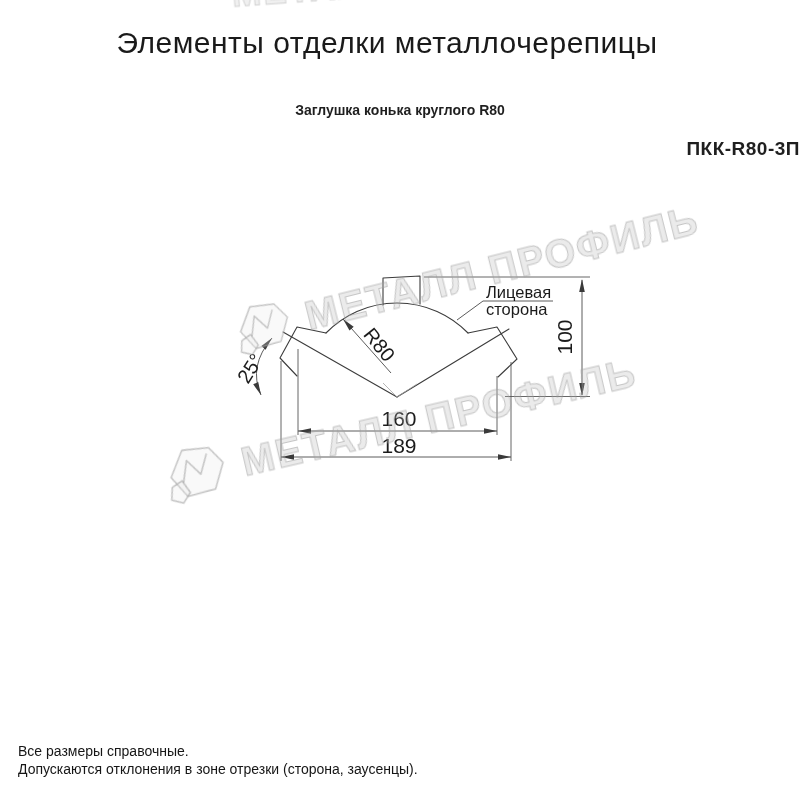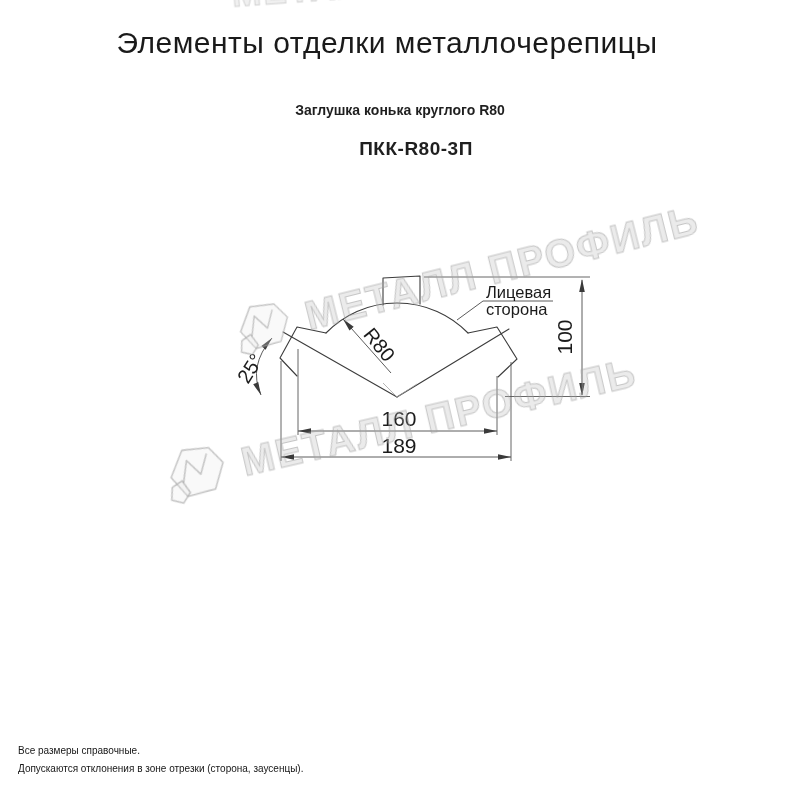--- a/index.html
+++ b/index.html
@@ -12,24 +12,24 @@
   .abs{position:absolute;}
   .page-title{
     left:4px;right:30px;top:26px;text-align:center;
     font-size:30px;font-weight:400;color:#1a1a1a;letter-spacing:.5px;
   }
   .subtitle{
     left:0;right:0;top:102px;text-align:center;
     font-size:14px;font-weight:700;color:#1f1f1f;
   }
   .product-code{
-    left:0;right:0;top:138px;text-align:center;
+    left:0;right:0;top:138px;text-align:right;
     font-size:19px;font-weight:700;color:#1f1f1f;letter-spacing:.5px;padding-left:32px;
   }
-  .notes{left:18px;top:742px;color:#161616;font-size:10px;line-height:18px;}
+  .notes{left:18px;top:742px;color:#161616;font-size:14px;line-height:18px;}
   .drawing-svg{left:0;top:0;}
 
   
   .wm{
     display:flex;align-items:center;gap:10px;
     transform-origin:left center;pointer-events:none;
     filter:blur(0.5px);
   }
   .wm-text{
     font-weight:700;font-size:40px;letter-spacing:2px;white-space:nowrap;

